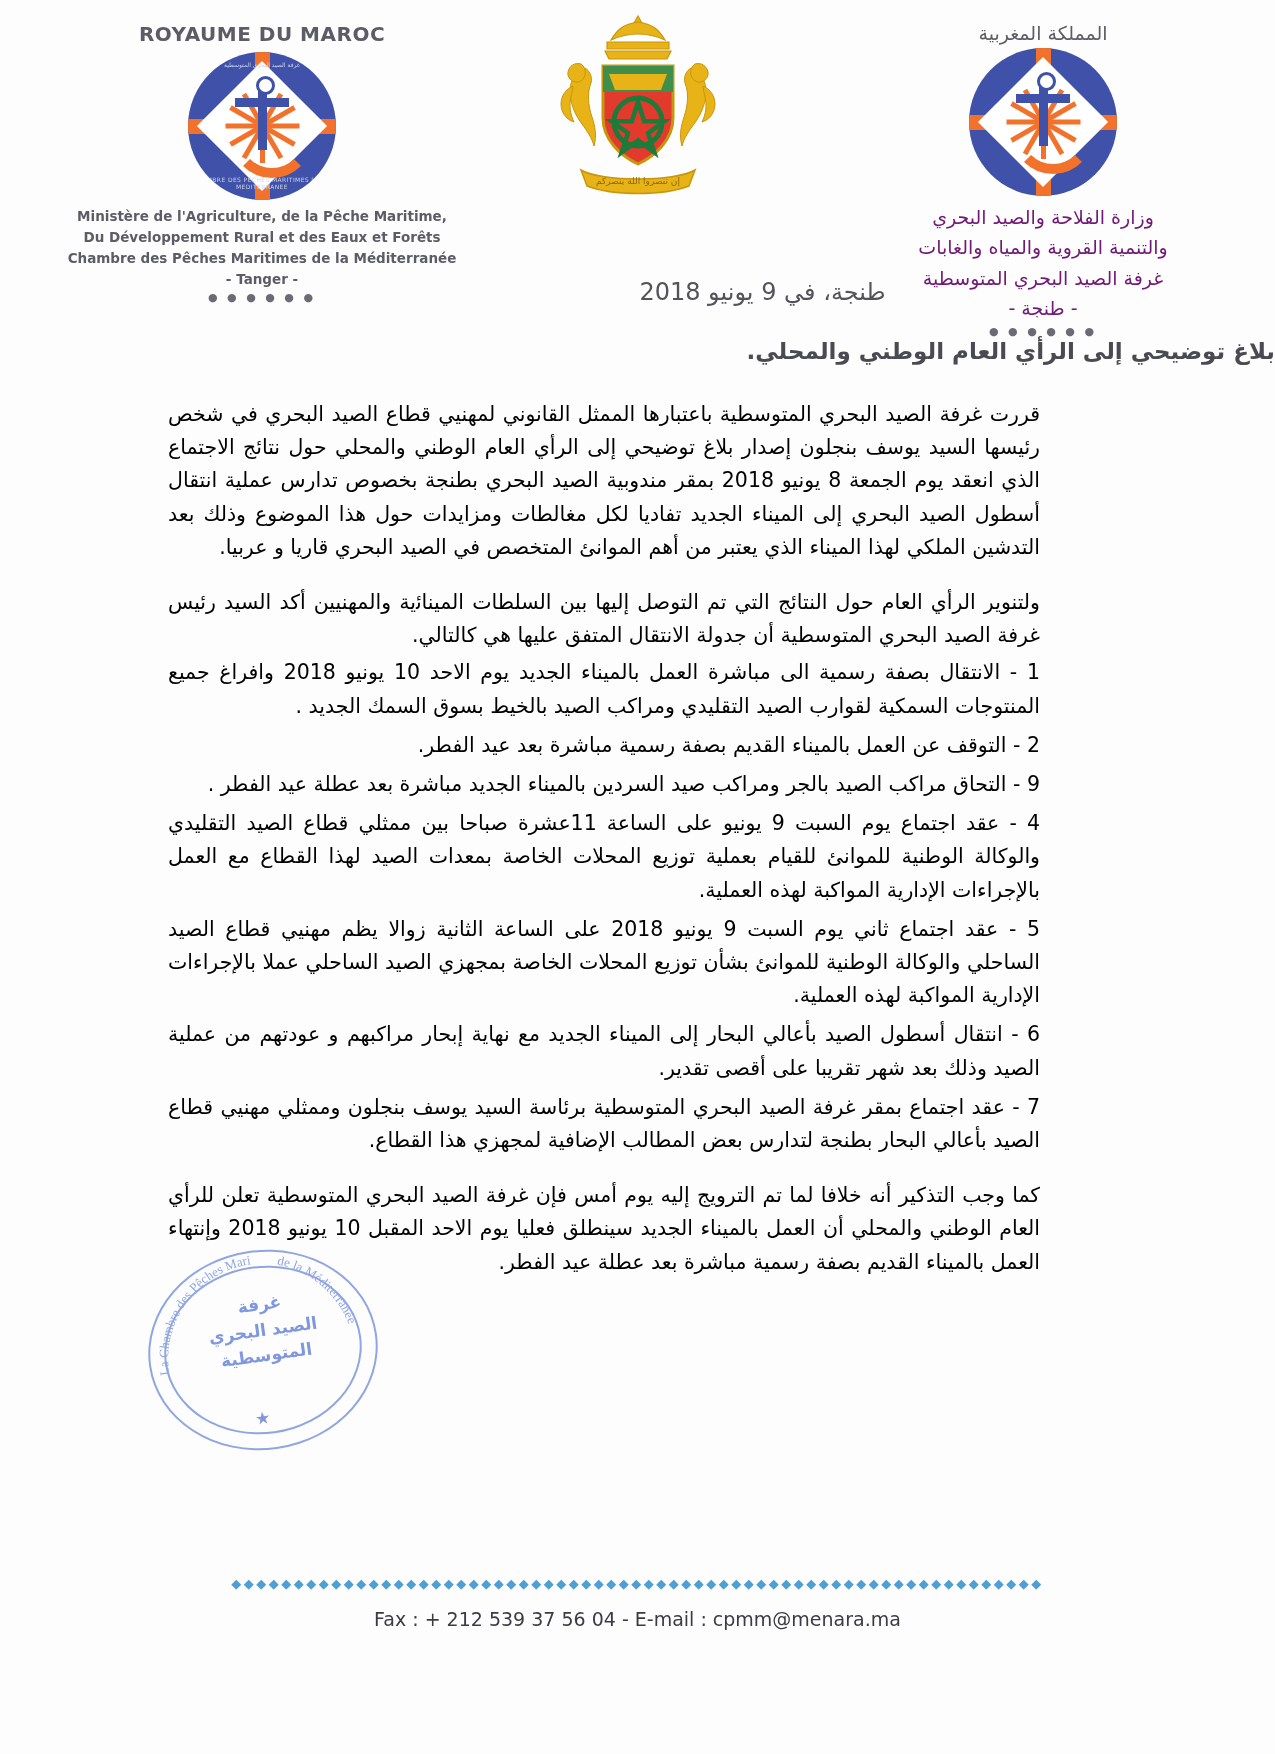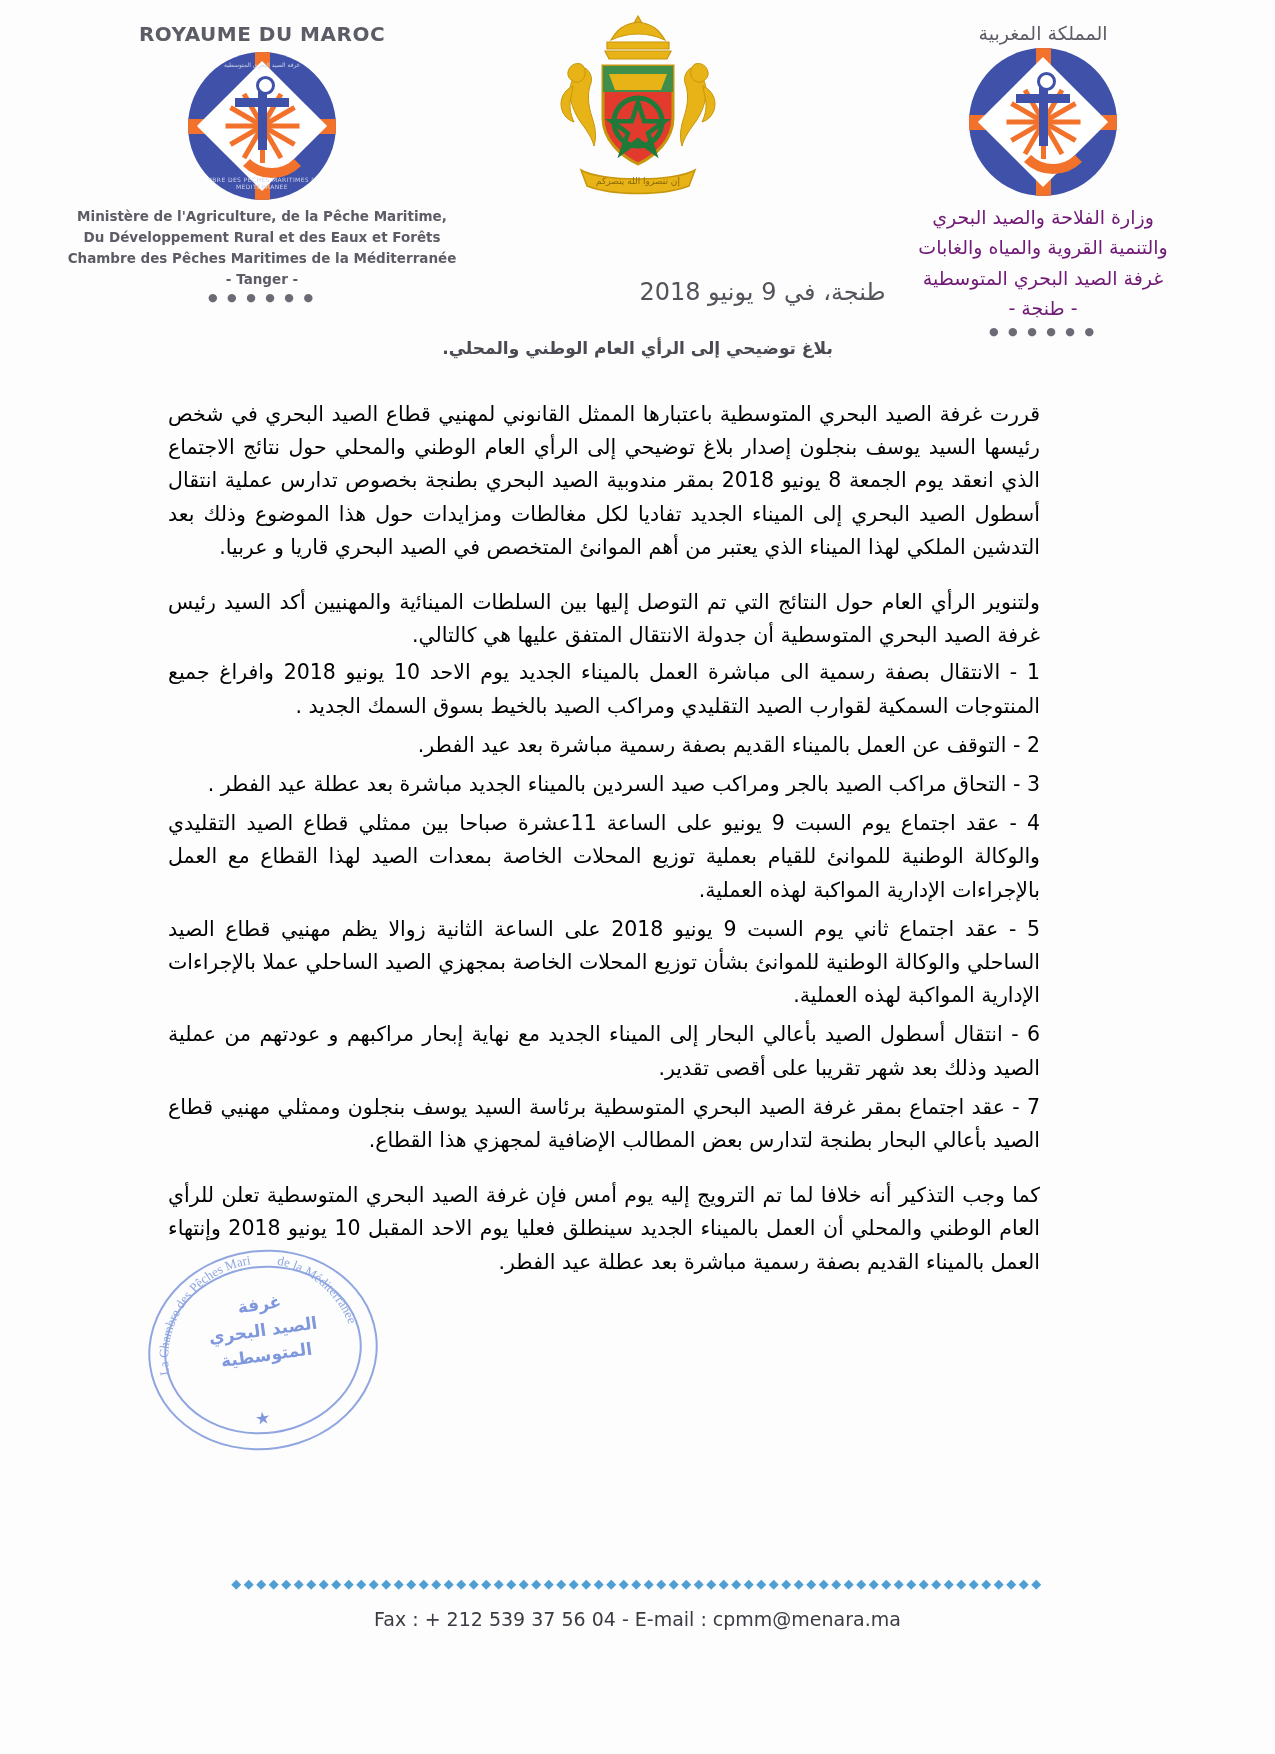--- a/index.html
+++ b/index.html
@@ -173,23 +173,22 @@
     text-align: center;
     direction: rtl;
     font-size: 24px;
     color: #53535c;
   }
   .date-line span { display: inline-block; margin-right: -250px; }
 
   .doc-title {
     position: absolute;
     top: 338px; left: 0; right: 0;
-    text-align: center;
-    direction: rtl;
-    font-size: 17px;
+    direction: rtl;
+    font-size: 23px;
     font-weight: bold;
     color: #4a4a52;
   }
 
   .body-text {
     position: absolute;
     top: 398px;
     left: 168px;
     width: 872px;
     direction: rtl;
@@ -375,21 +374,21 @@
   <div class="doc-title">بلاغ توضيحي إلى الرأي العام الوطني والمحلي.</div>
 
   <div class="body-text">
     <p>قررت غرفة الصيد البحري المتوسطية باعتبارها الممثل القانوني لمهنيي قطاع الصيد البحري في شخص رئيسها السيد يوسف بنجلون إصدار بلاغ توضيحي إلى الرأي العام الوطني والمحلي حول نتائج الاجتماع الذي انعقد يوم الجمعة 8 يونيو 2018 بمقر مندوبية الصيد البحري بطنجة بخصوص تدارس عملية انتقال أسطول الصيد البحري إلى الميناء الجديد تفاديا لكل مغالطات ومزايدات حول هذا الموضوع وذلك بعد التدشين الملكي لهذا الميناء الذي يعتبر من أهم الموانئ المتخصص في الصيد البحري قاريا و عربيا.</p>
 
     <p class="gap-top tight">ولتنوير الرأي العام حول النتائج التي تم التوصل إليها بين السلطات الميناﺋية والمهنيين أكد السيد رئيس غرفة الصيد البحري المتوسطية أن جدولة الانتقال المتفق عليها هي كالتالي.</p>
 
     <div class="list-block">
       <p>1 - الانتقال بصفة رسمية الى مباشرة العمل بالميناء الجديد يوم الاحد 10 يونيو 2018 وافراغ جميع المنتوجات السمكية لقوارب الصيد التقليدي ومراكب الصيد بالخيط بسوق السمك الجديد .</p>
       <p>2 - التوقف عن العمل بالميناء القديم بصفة رسمية مباشرة بعد عيد الفطر.</p>
-      <p>3 - التحاق مراكب الصيد بالجر ومراكب صيد السردين بالميناء الجديد مباشرة بعد عطلة عيد الفطر .</p>
+      <p>9 - التحاق مراكب الصيد بالجر ومراكب صيد السردين بالميناء الجديد مباشرة بعد عطلة عيد الفطر .</p>
       <p>4 - عقد اجتماع يوم السبت 9 يونيو على الساعة 11عشرة صباحا بين ممثلي قطاع الصيد التقليدي والوكالة الوطنية للموانئ للقيام بعملية توزيع المحلات الخاصة بمعدات الصيد لهذا القطاع مع العمل بالإجراءات الإدارية المواكبة لهذه العملية.</p>
       <p>5 - عقد اجتماع ثاني يوم السبت 9 يونيو 2018 على الساعة الثانية زوالا يظم مهنيي قطاع الصيد الساحلي والوكالة الوطنية للموانئ بشأن توزيع المحلات الخاصة بمجهزي الصيد الساحلي عملا بالإجراءات الإدارية المواكبة لهذه العملية.</p>
       <p>6 - انتقال أسطول الصيد بأعالي البحار إلى الميناء الجديد مع نهاية إبحار مراكبهم و عودتهم من عملية الصيد وذلك بعد شهر تقريبا على أقصى تقدير.</p>
       <p>7 - عقد اجتماع بمقر غرفة الصيد البحري المتوسطية برئاسة  السيد يوسف بنجلون وممثلي  مهنيي قطاع الصيد بأعالي البحار بطنجة لتدارس بعض المطالب الإضافية لمجهزي هذا القطاع.</p>
     </div>
 
     <p class="gap-top">كما وجب التذكير أنه خلافا لما تم الترويج إليه يوم أمس فإن غرفة الصيد البحري المتوسطية تعلن للرأي العام الوطني والمحلي أن العمل بالميناء الجديد سينطلق فعليا يوم الاحد المقبل 10 يونيو 2018 وإنتهاء العمل بالميناء القديم بصفة رسمية مباشرة بعد عطلة عيد الفطر.</p>
   </div>
 
   <div class="stamp">

